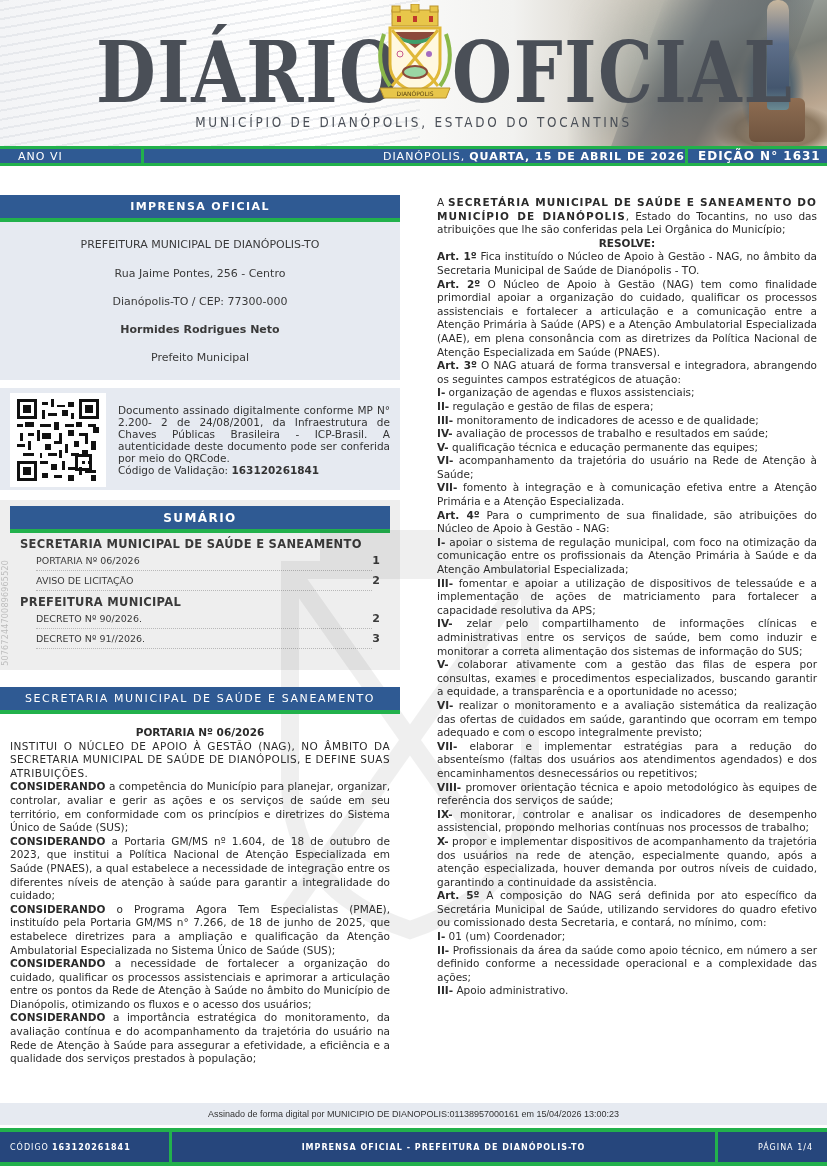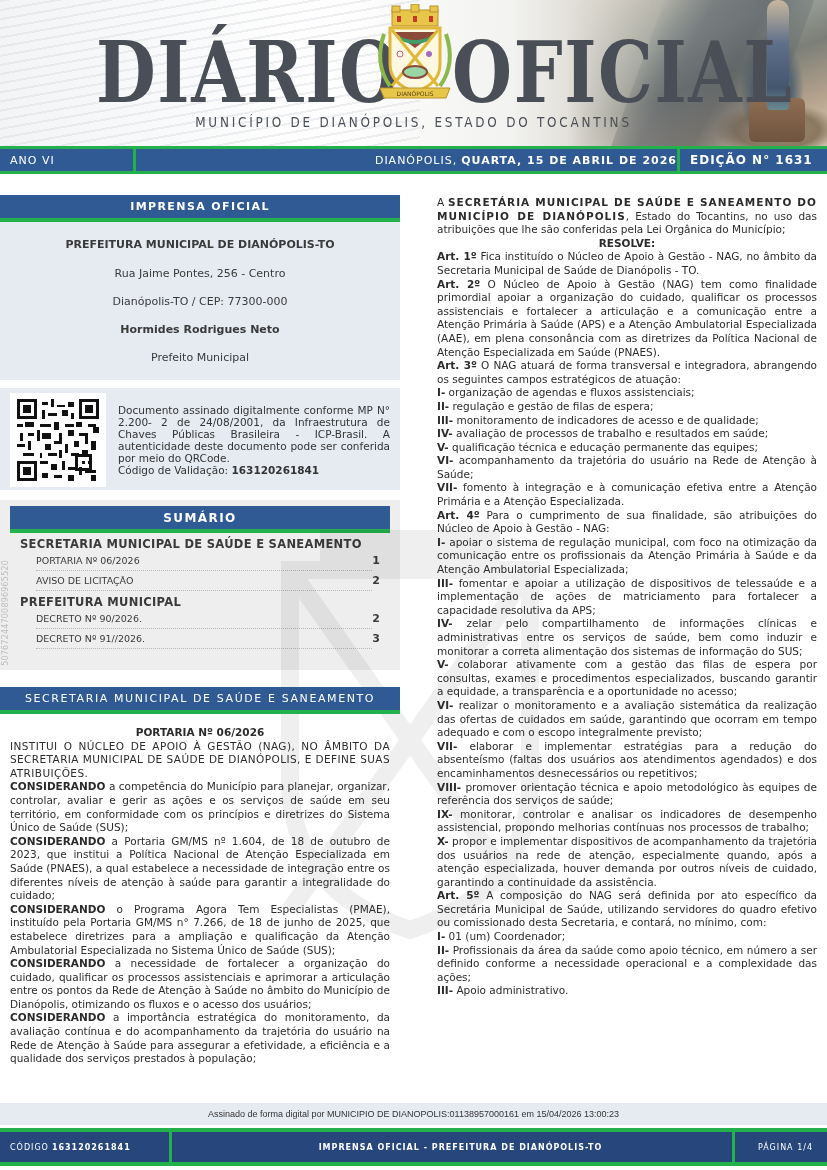--- a/index.html
+++ b/index.html
@@ -27,35 +27,35 @@
     background: linear-gradient(180deg, #8e6d52 0%, #6f543f 100%); border-radius: 6px; }
   .title-word { position: absolute; top: 28px; font-family: "DejaVu Serif", serif; font-weight: bold;
     font-size: 84px; line-height: 90px; color: #4a4f57; letter-spacing: 2px; transform: scaleX(0.82); transform-origin: left top; }
   .title-left { left: 96px; }
   .title-right { left: 452px; }
   .emblem { position: absolute; left: 370px; top: 4px; width: 90px; height: 100px; }
   .subtitle { position: absolute; left: 0; width: 827px; top: 114px; text-align: center;
     font-family: "DejaVu Sans", sans-serif; font-size: 14px; letter-spacing: 3.2px; color: #4a4f57; transform: scaleX(0.86); }
 
   
-  .topbar { position: absolute; left: 0; top: 146px; width: 827px; height: 28px; background: #2f5a93;
-    border-top: 3px solid #22b14c; border-bottom: 3px solid #22b14c; display: flex; color: #fff; }
+  .topbar { position: absolute; left: 0; top: 146px; width: 827px; height: 20px; background: #2f5a93;
+    border-top: 3px solid #22b14c; border-bottom: 3px solid #22b14c; display: flex; color: #fff; padding-left: 8px; }
   .topbar .cell { display: flex; align-items: center; height: 100%; font-size: 11px; letter-spacing: 1px; }
   .topbar .c1 { width: 136px; padding-left: 10px; border-right: 3px solid #22b14c; }
   .topbar .c2 { width: 544px; justify-content: flex-end; border-right: 3px solid #22b14c; }
   .topbar .c3 { flex: 1; padding-left: 10px; font-weight: bold; font-size: 12px; }
   .topbar b { font-weight: bold; margin-left: 4px; }
 
   
   .leftcol { position: absolute; left: 0; top: 195px; width: 400px; }
   .panel { background: #e6eaf1; }
   .bar-head { height: 27px; background: #2f5a93; border-bottom: 4px solid #22b14c; color: #fff;
     display: flex; align-items: center; justify-content: center; font-weight: bold; font-size: 11px; letter-spacing: 1.4px; }
   .info { padding: 16px 10px 10px; text-align: center; font-size: 11px; color: #3a3a3a; }
-  .info .org { font-weight: bold; margin-bottom: 16px; }
+  .info .org { font-weight: normal; margin-bottom: 16px; }
   .info .line { margin-bottom: 15px; }
   .info .name { font-weight: bold; margin-bottom: 15px; }
   .qrbox { margin-top: 8px; background: #e6eaf1; padding: 6px 10px 4px 10px; display: flex; height: 102px; align-items: center; }
   .qr { width: 96px; height: 94px; background: #fff; padding: 6px; flex: none; }
   .qr svg { width: 84px; height: 82px; display: block; }
   .qrtext { margin-left: 12px; font-size: 10.5px; line-height: 12px; color: #333; text-align: justify; }
   .qrtext b { font-weight: bold; }
 
   .sumario { position: absolute; left: 0; top: 500px; width: 400px; height: 170px; background: #eeeeee; padding: 6px 10px 12px 10px; }
   .sumario .bar-head { margin: 0 0 0 0; font-size: 12px; }
@@ -80,21 +80,21 @@
   .body-right .intro b { letter-spacing: 1px; }
   .body-right .resolve { text-align: center; font-weight: bold; }
 
   
   .watermark { position: absolute; left: 230px; top: 530px; width: 360px; height: 420px; opacity: .06; pointer-events: none; }
 
   
   .sigline { position: absolute; left: 0; top: 1103px; width: 827px; height: 22px; background: #e6eaf1; font-family: "Liberation Sans", sans-serif;
     font-size: 9px; color: #333; display: flex; align-items: center; justify-content: center; }
   .footbar { position: absolute; left: 0; top: 1128px; width: 827px; height: 38px; background: #26467c;
-    border-top: 4px solid #22b14c; border-bottom: 4px solid #22b14c; display: flex; color: #fff; gap: 17px; }
+    border-top: 4px solid #22b14c; border-bottom: 4px solid #22b14c; display: flex; color: #fff; }
   .footbar .cell { display: flex; align-items: center; height: 100%; font-size: 8px; letter-spacing: 1px; }
   .footbar .f1 { width: 172px; padding-left: 10px; border-right: 3px solid #22b14c; }
   .footbar .f1 b { font-weight: bold; margin-left: 3px; }
   .footbar .f2 { width: 546px; justify-content: center; font-weight: bold; border-right: 3px solid #22b14c; }
   .footbar .f3 { flex: 1; justify-content: flex-end; padding-right: 14px; }
 </style>
 </head>
 <body>
 
 <div class="masthead">

